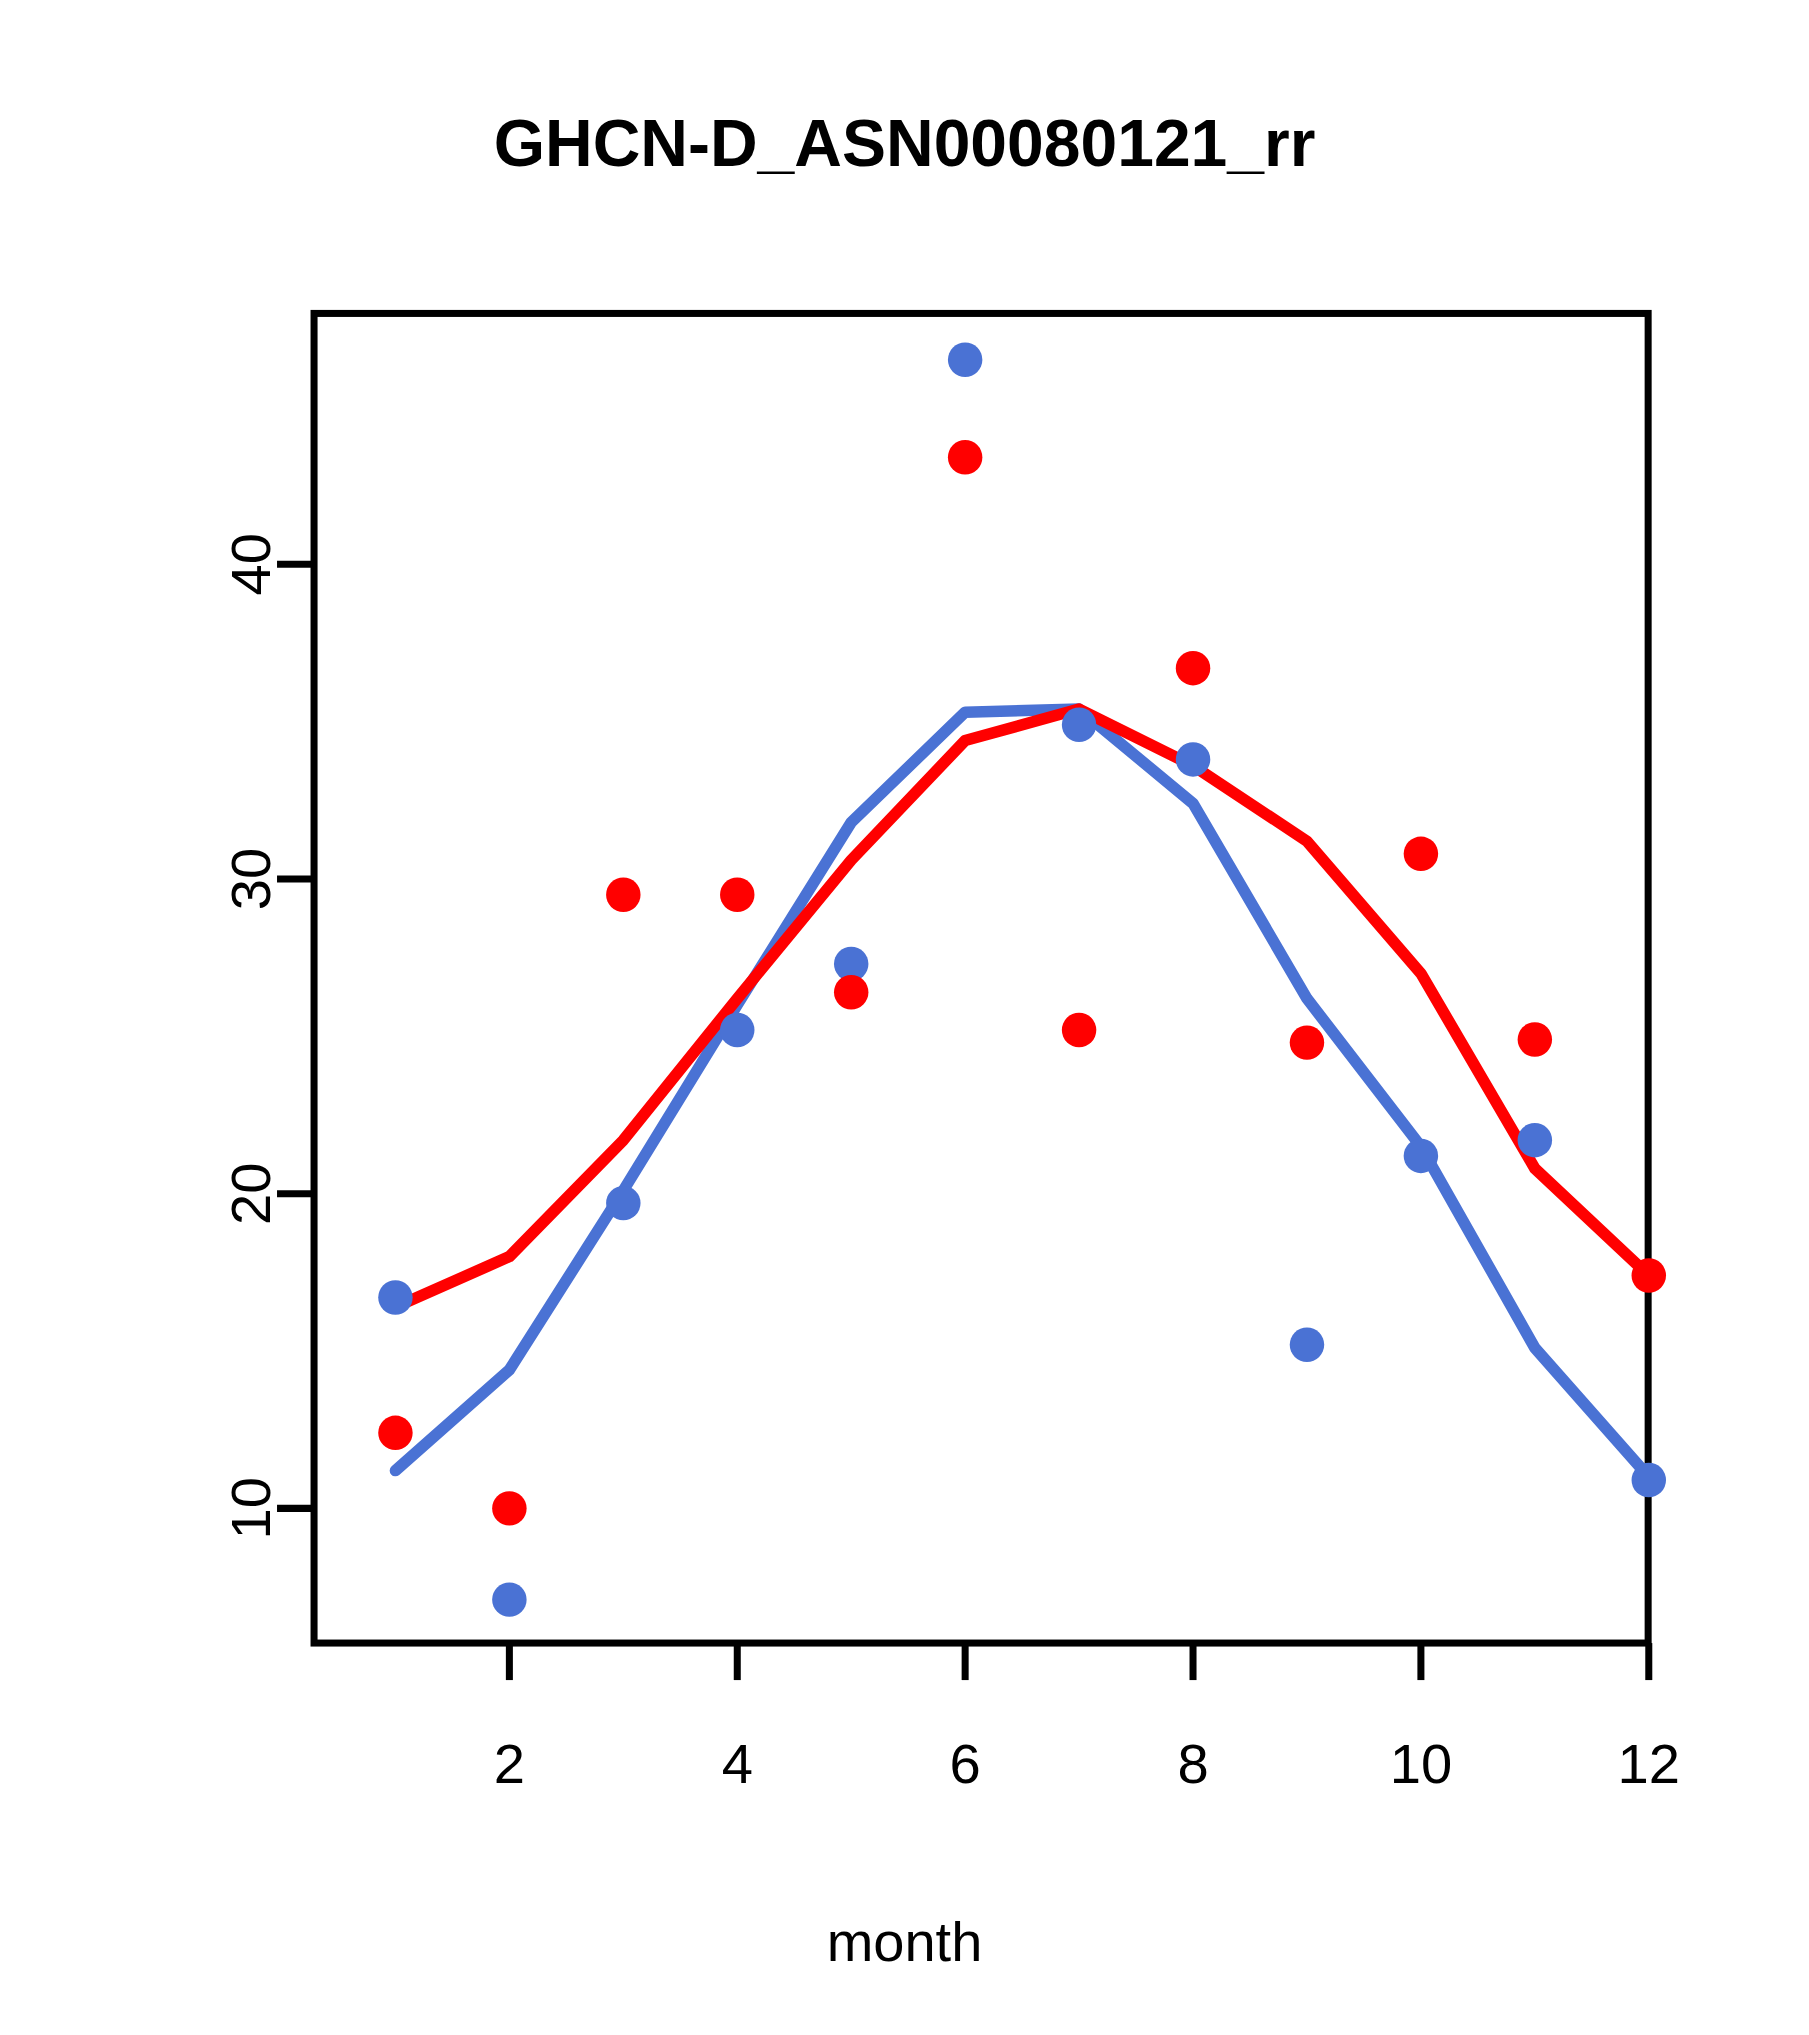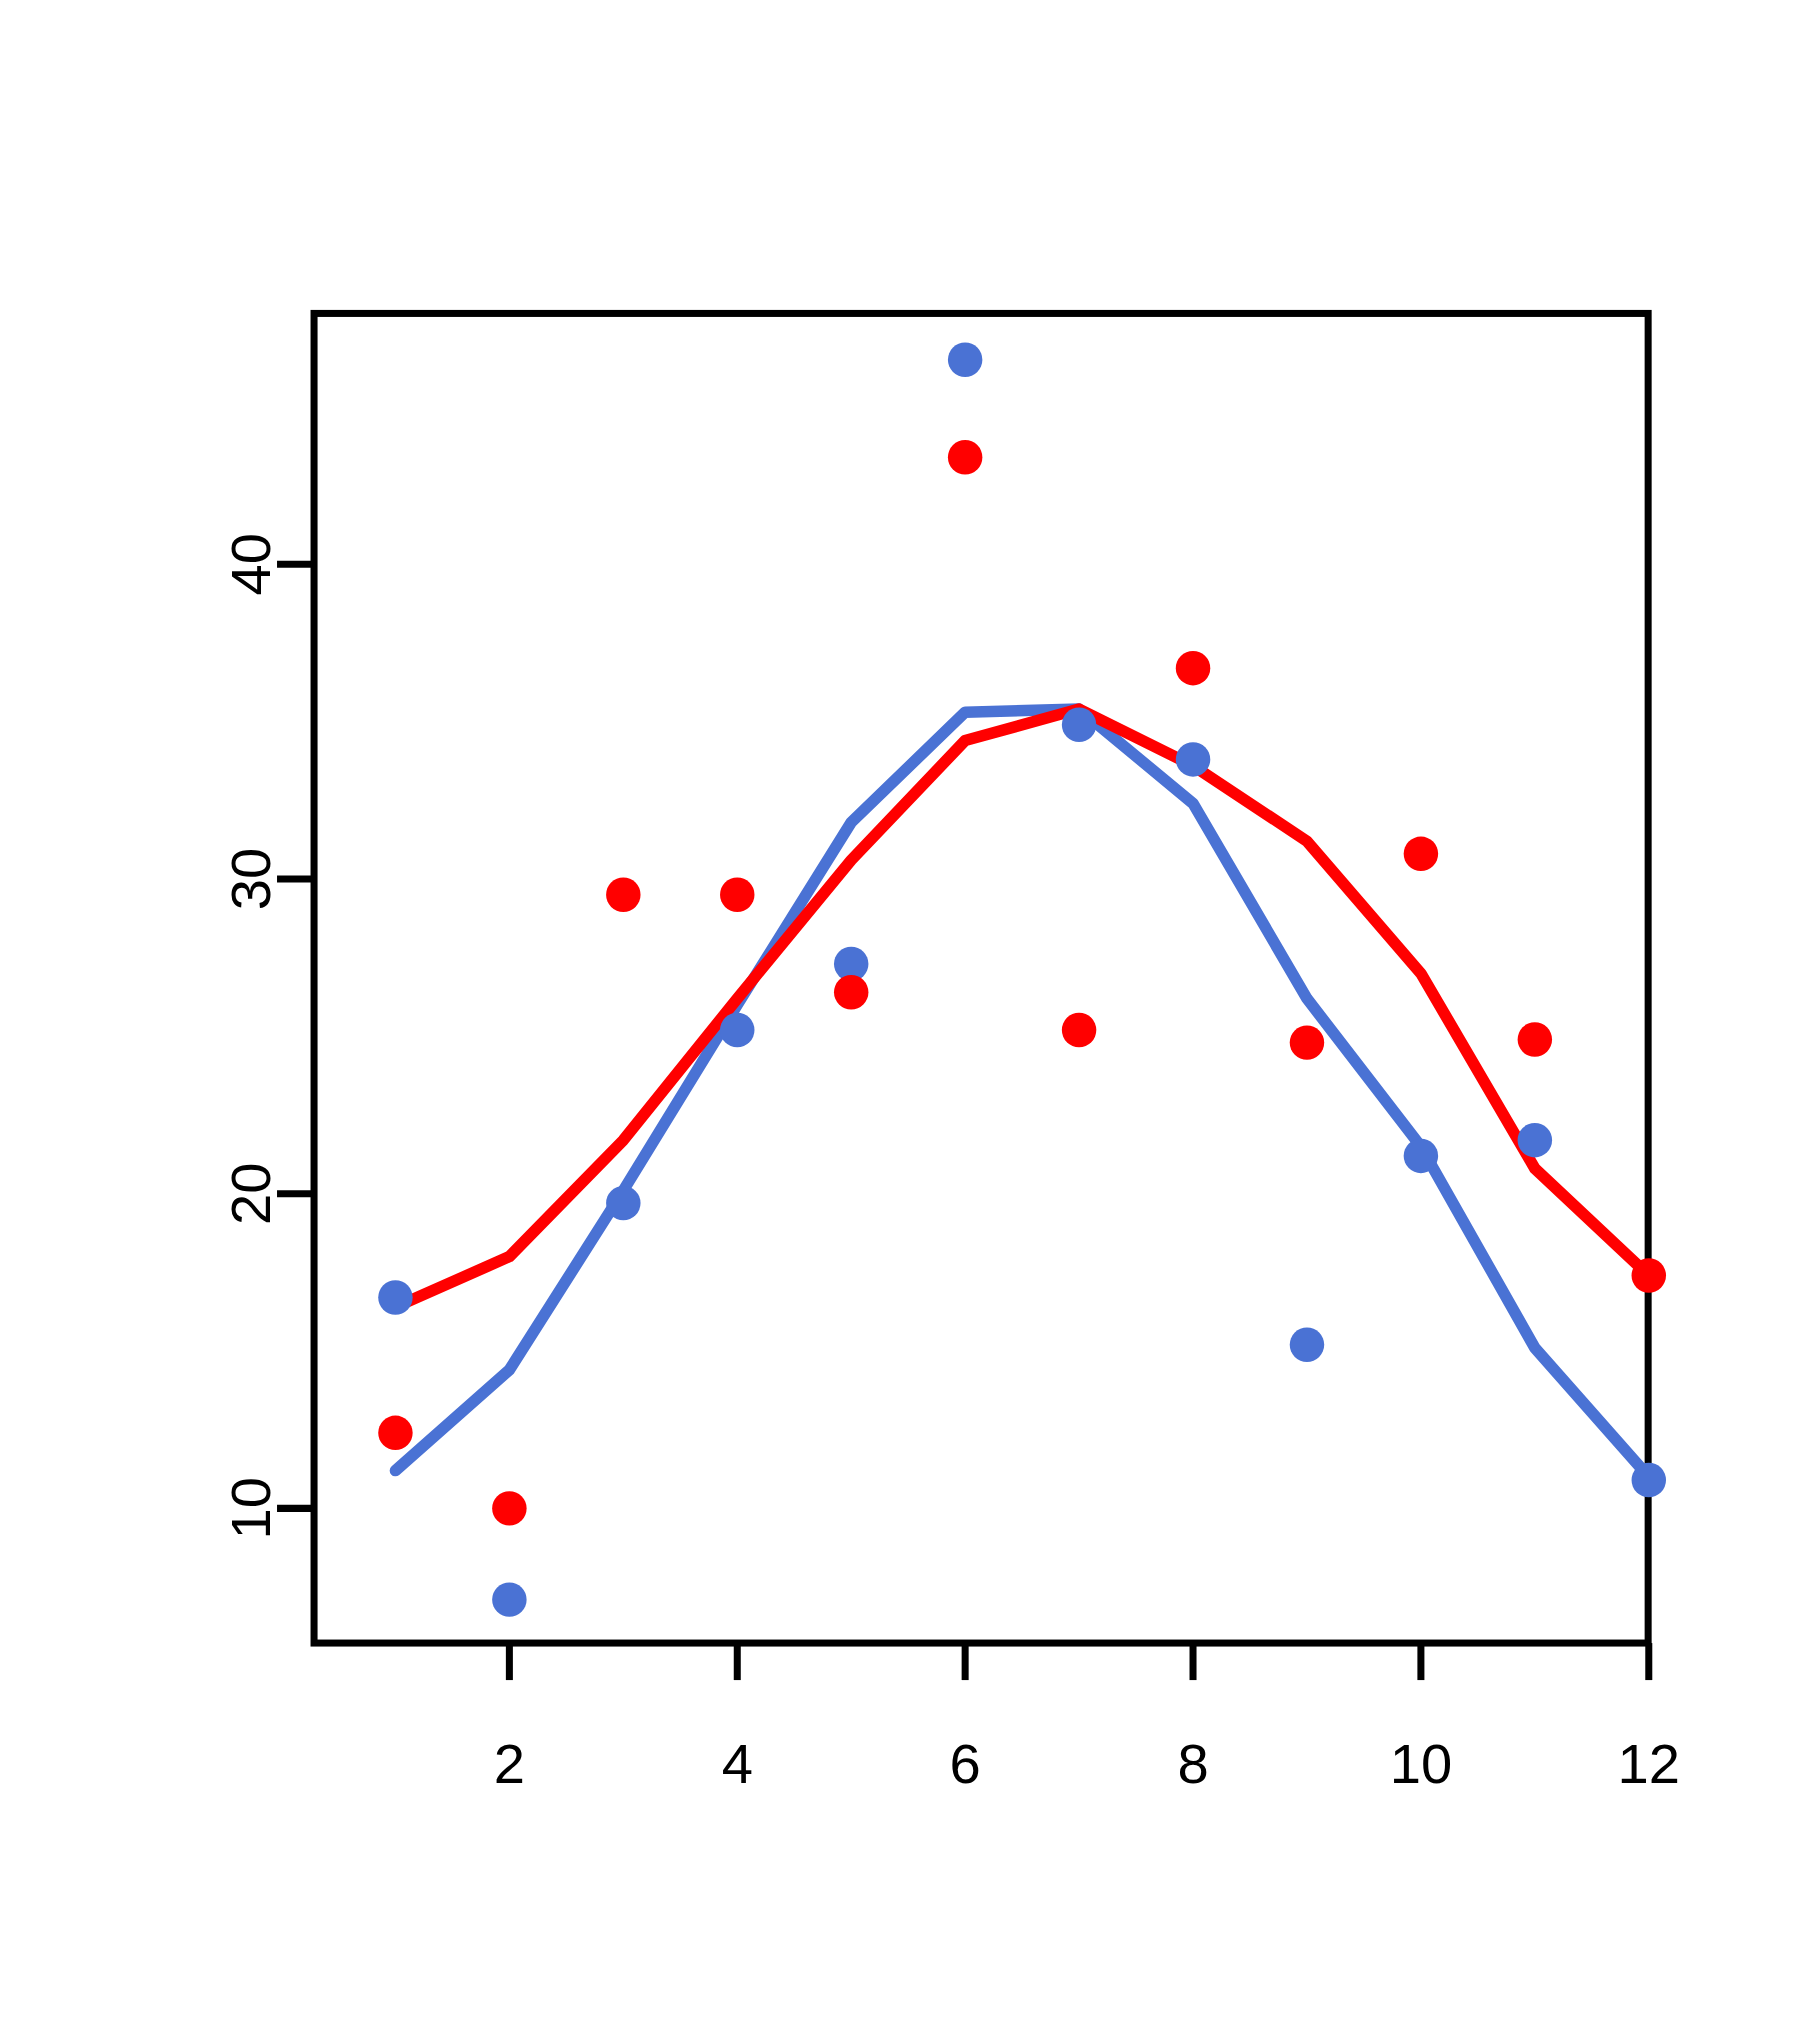--- a/index.html
+++ b/index.html
@@ -54,20 +54,21 @@
     font-family: "Liberation Sans", sans-serif;
     font-size: 88px;
     fill: #000000;
   }
 </style>
 </head>
 <body>
 
 <div id="figure">
 
+  <div id="plot-title">GHCN-D_ASN00080121_rr</div>
 
   <svg id="chart-svg" viewBox="0 0 2834 3188" xmlns="http://www.w3.org/2000/svg">
     <g id="plot-frame">
       <rect x="492" y="491" width="2090" height="2083" fill="none" stroke="#000000" stroke-width="11"></rect>
     </g>
     <g id="y-axis-ticks">
         <line x1="434" y1="2363" x2="492" y2="2363" stroke="#000000" stroke-width="11"></line>
         <line x1="434" y1="1870" x2="492" y2="1870" stroke="#000000" stroke-width="11"></line>
         <line x1="434" y1="1377" x2="492" y2="1377" stroke="#000000" stroke-width="11"></line>
         <line x1="434" y1="884" x2="492" y2="884" stroke="#000000" stroke-width="11"></line>
@@ -117,15 +118,16 @@
     <g id="x-axis-labels">
         <text x="798" y="2794" text-anchor="middle" class="axis-tick-label">2</text>
         <text x="1155" y="2794" text-anchor="middle" class="axis-tick-label">4</text>
         <text x="1512" y="2794" text-anchor="middle" class="axis-tick-label">6</text>
         <text x="1869" y="2794" text-anchor="middle" class="axis-tick-label">8</text>
         <text x="2226" y="2794" text-anchor="middle" class="axis-tick-label">10</text>
         <text x="2583" y="2794" text-anchor="middle" class="axis-tick-label">12</text>
       </g>
   </svg>
 
+  <div id="xlabel">month</div>
 
 </div>
 
 
 </body></html>

